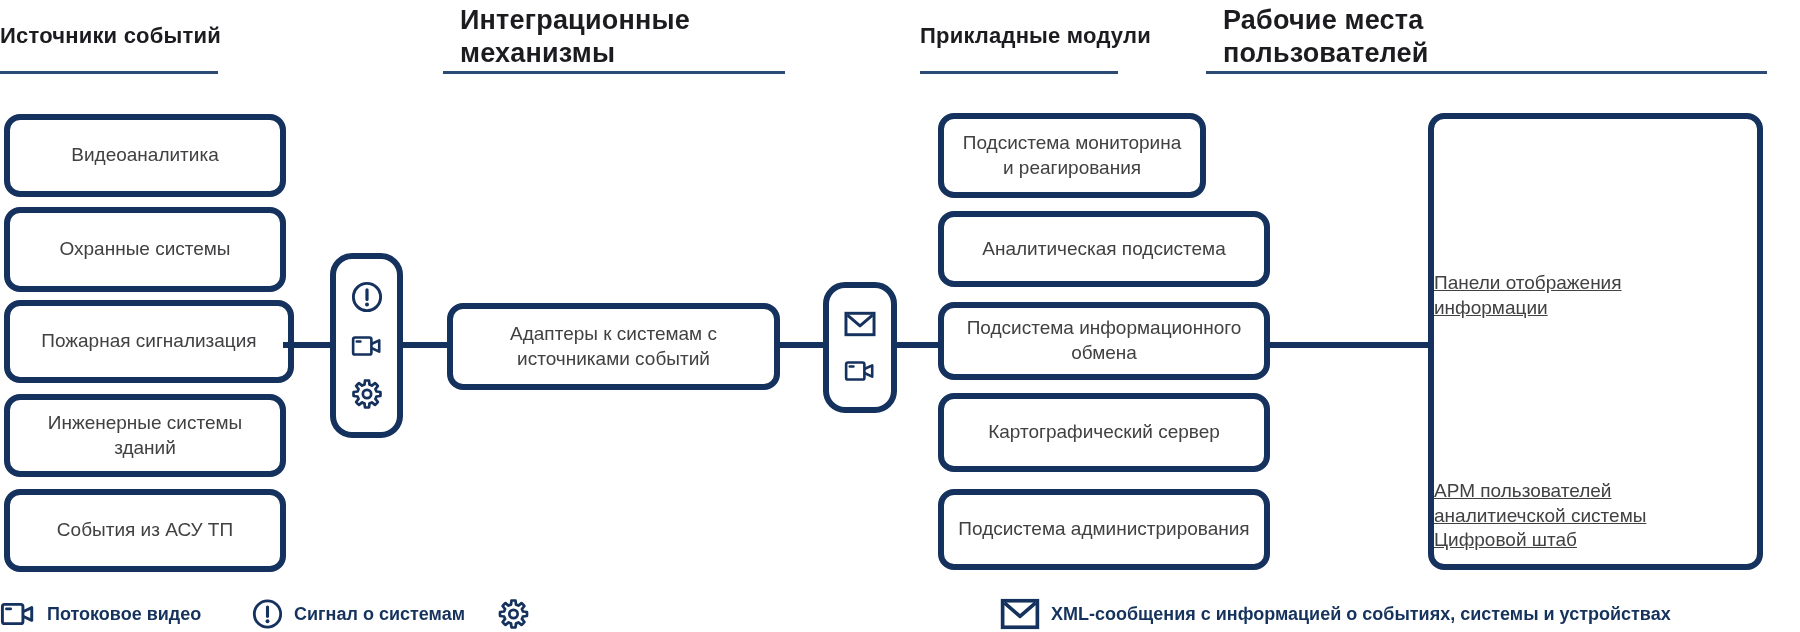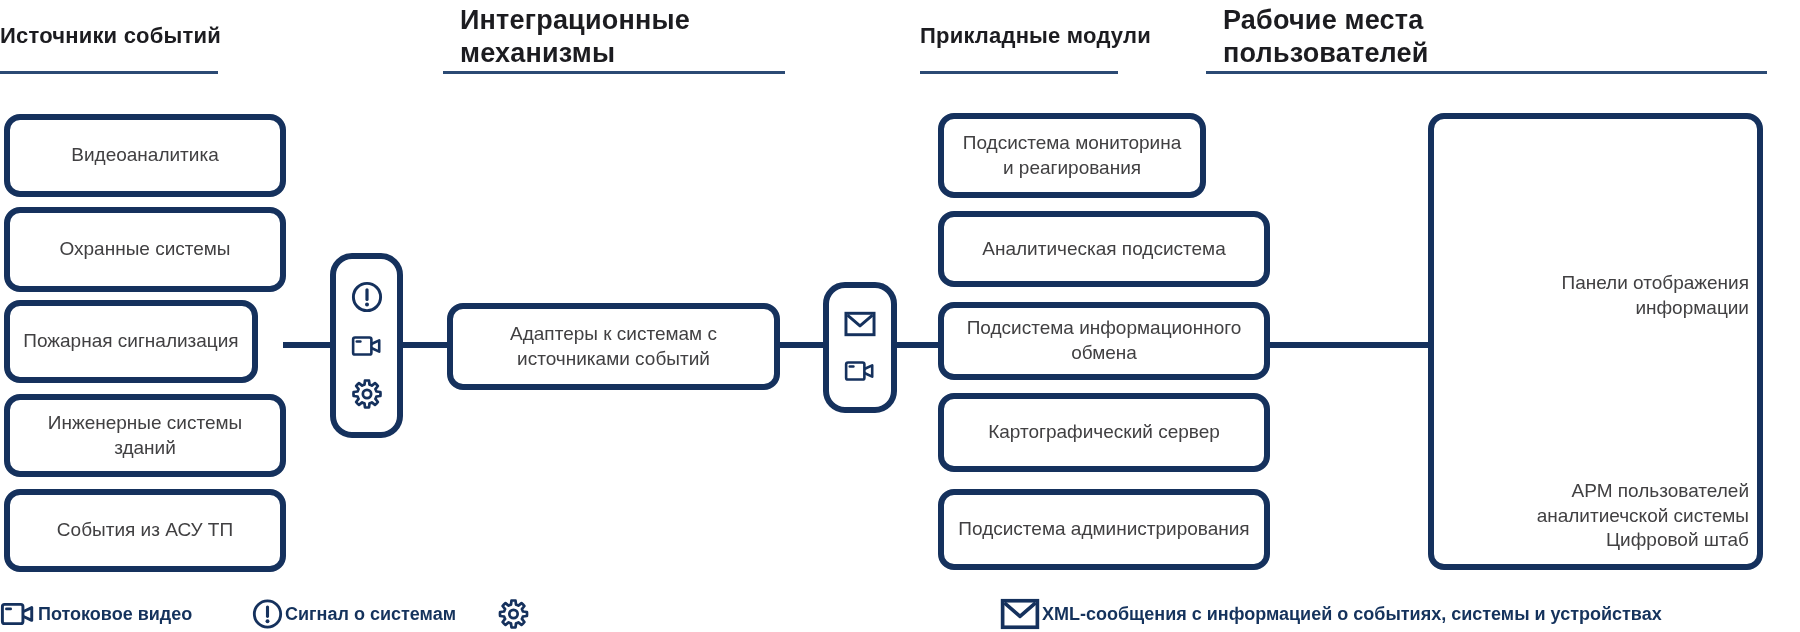--- a/index.html
+++ b/index.html
@@ -31,24 +31,24 @@
   .icon-box{
     position:absolute;box-sizing:border-box;background:#fff;
     border:6px solid var(--navy);border-radius:22px;
     display:flex;flex-direction:column;align-items:center;justify-content:space-evenly;
     padding:6px 0;
   }
   .icon{display:block;width:32px;height:32px;}
   .icon svg{display:block;width:100%;height:100%;}
   .conn{position:absolute;top:342px;height:6px;background:var(--navy);}
   .ws-text{
-    position:absolute;left:0;right:8px;text-align:right;color:var(--boxtext);
-    font-size:19px;line-height:1.3;white-space:pre-line;
+    position:absolute;left:0;right:16px;text-align:left;color:var(--boxtext);
+    font-size:19px;line-height:1.3;white-space:pre-line;text-decoration:underline;
   }
-  .legend-item{position:absolute;top:597px;height:34px;display:flex;align-items:center;gap:2px;}
+  .legend-item{position:absolute;top:597px;height:34px;display:flex;align-items:center;gap:11px;}
   .li-icon{display:block;width:36px;height:32px;flex:0 0 auto;}
   .li-icon svg{display:block;width:100%;height:100%;}
   .legend-label{font-weight:700;color:var(--legend);font-size:18px;white-space:nowrap;}
 </style>
 </head>
 <body>
 
 <div class="canvas">
 
   <div class="hdr" style="left:0;top:22px">Источники событий</div>
@@ -58,21 +58,21 @@
   <div class="hdr hdr-lg" style="left:1206px;top:4px">Рабочие места
 пользователей</div>
 
   <div class="uline" style="left:0;top:71px;width:218px"></div>
   <div class="uline" style="left:443px;top:71px;width:342px"></div>
   <div class="uline" style="left:920px;top:71px;width:198px"></div>
   <div class="uline" style="left:1206px;top:71px;width:561px"></div>
 
   <div class="box" style="left:4px;top:114px;width:282px;height:83px">Видеоаналитика</div>
   <div class="box" style="left:4px;top:207px;width:282px;height:85px">Охранные системы</div>
-  <div class="box" style="left:4px;top:300px;width:254px;height:83px">Пожарная сигнализация</div>
+  <div class="box" style="left:4px;top:300px;width:290px;height:83px">Пожарная сигнализация</div>
   <div class="box" style="left:4px;top:394px;width:282px;height:83px">Инженерные системы
 зданий</div>
   <div class="box" style="left:4px;top:489px;width:282px;height:83px">События из АСУ ТП</div>
 
   <div class="icon-box" style="left:330px;top:253px;width:73px;height:185px">
     <span class="icon">
         <svg viewBox="0 0 24 24" xmlns="http://www.w3.org/2000/svg">
       <circle cx="12" cy="12" r="10.2" fill="none" stroke="#15315D" stroke-width="2.2"></circle>
       <line x1="12" y1="6.6" x2="12" y2="13.8" stroke="#15315D" stroke-width="2.4" stroke-linecap="round"></line>
       <circle cx="12" cy="17.6" r="1.5" fill="#15315D"></circle>

